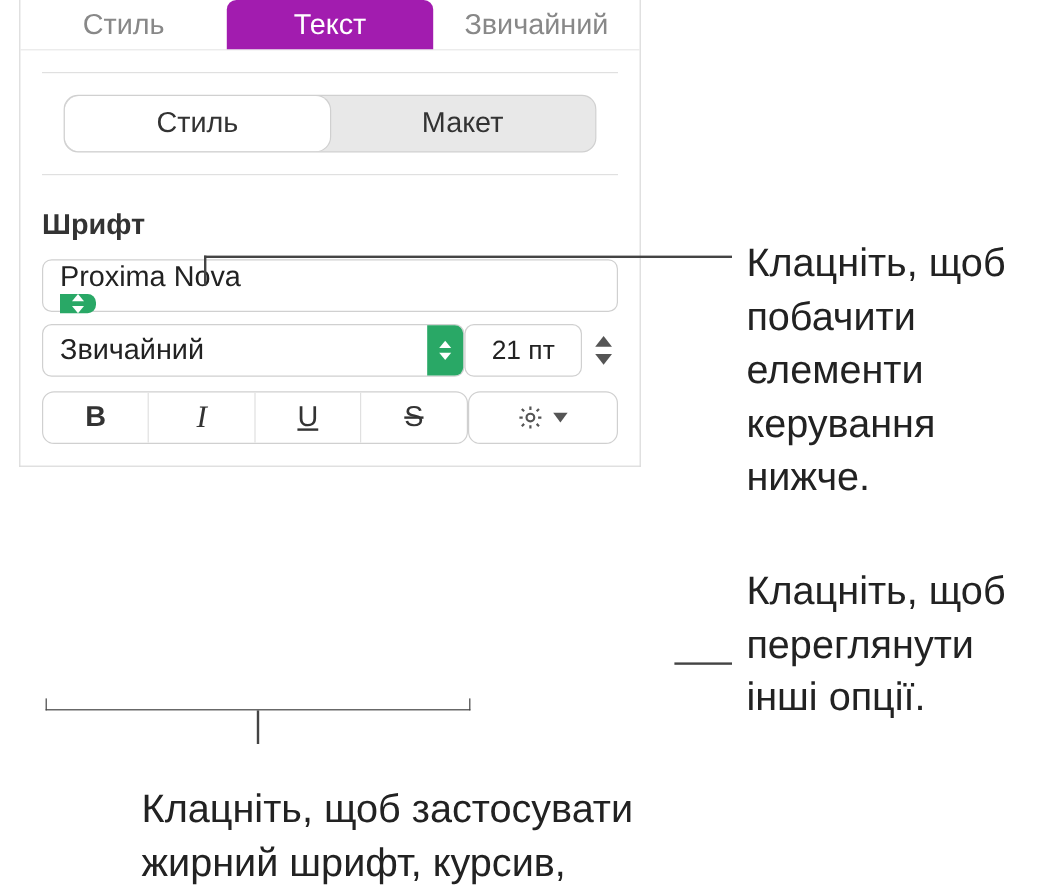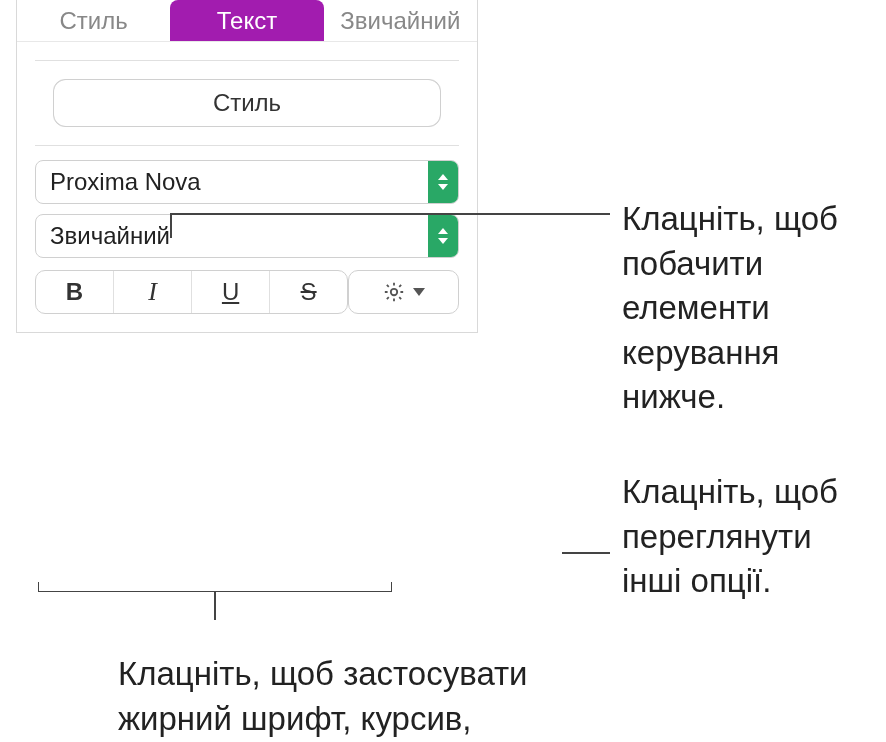--- a/index.html
+++ b/index.html
@@ -11,21 +11,21 @@
       font-family: -apple-system, "Helvetica Neue", Arial, sans-serif;
       background: #ffffff;
       width: 886px;
       height: 742px;
       position: relative;
     }
     .panel {
       position: absolute;
       left: 16px;
       top: 0;
-      width: 462px;
+      width: 518px;
       border: 1px solid #d9d9d9;
       border-top: none;
       background: #ffffff;
     }
     .top-tabs {
       display: flex;
       height: 42px;
       align-items: stretch;
       border-bottom: 1px solid #e8e8e8;
     }
@@ -117,25 +117,25 @@
       font-size: 24px;
       color: #333;
       font-weight: 600;
     }
     .font-family-select {
       margin: 14px 18px 0 18px;
       height: 44px;
       border: 1px solid #d0d0d0;
       border-radius: 8px;
       display: flex;
-      align-items: center;
       justify-content: space-between;
       padding: 0 0 0 14px;
       cursor: pointer;
       position: relative;
+      flex-direction: column;
     }
     .font-family-label {
       font-size: 24px;
       color: #222;
     }
     .green-stepper {
       width: 30px;
       height: 100%;
       background: #29a866;
       border-radius: 0 7px 7px 0;
@@ -289,34 +289,43 @@
     <div class="top-tab">Стиль</div>
     <div class="top-tab active">Текст</div>
     <div class="top-tab">Звичайний</div>
   </div>
 
 
   <div class="divider"></div>
 
   <div class="segmented">
     <div class="segment active">Стиль</div>
+    <div class="segment">Макет</div>
   </div>
 
   <div class="divider"></div>
 
+  <div class="section-label">Шрифт</div>
 
   <div class="font-family-select">
     <span class="font-family-label">Proxima Nova</span>
     <span class="green-stepper"></span>
   </div>
 
   <div class="font-row2">
     <div class="typeface-select">
       <span class="font-family-label">Звичайний</span>
       <span class="green-stepper"></span>
+    </div>
+    <div class="size-box">
+      <div class="size-input">21 пт</div>
+      <div class="size-stepper">
+        <div class="step-up"></div>
+        <div class="step-down"></div>
+      </div>
     </div>
   </div>
 
   <div class="button-row">
     <div class="style-group">
       <div class="style-btn">
           <span class="bold-glyph">B</span>
         </div>
       <div class="style-btn">
           <span class="italic-glyph">I</span>

